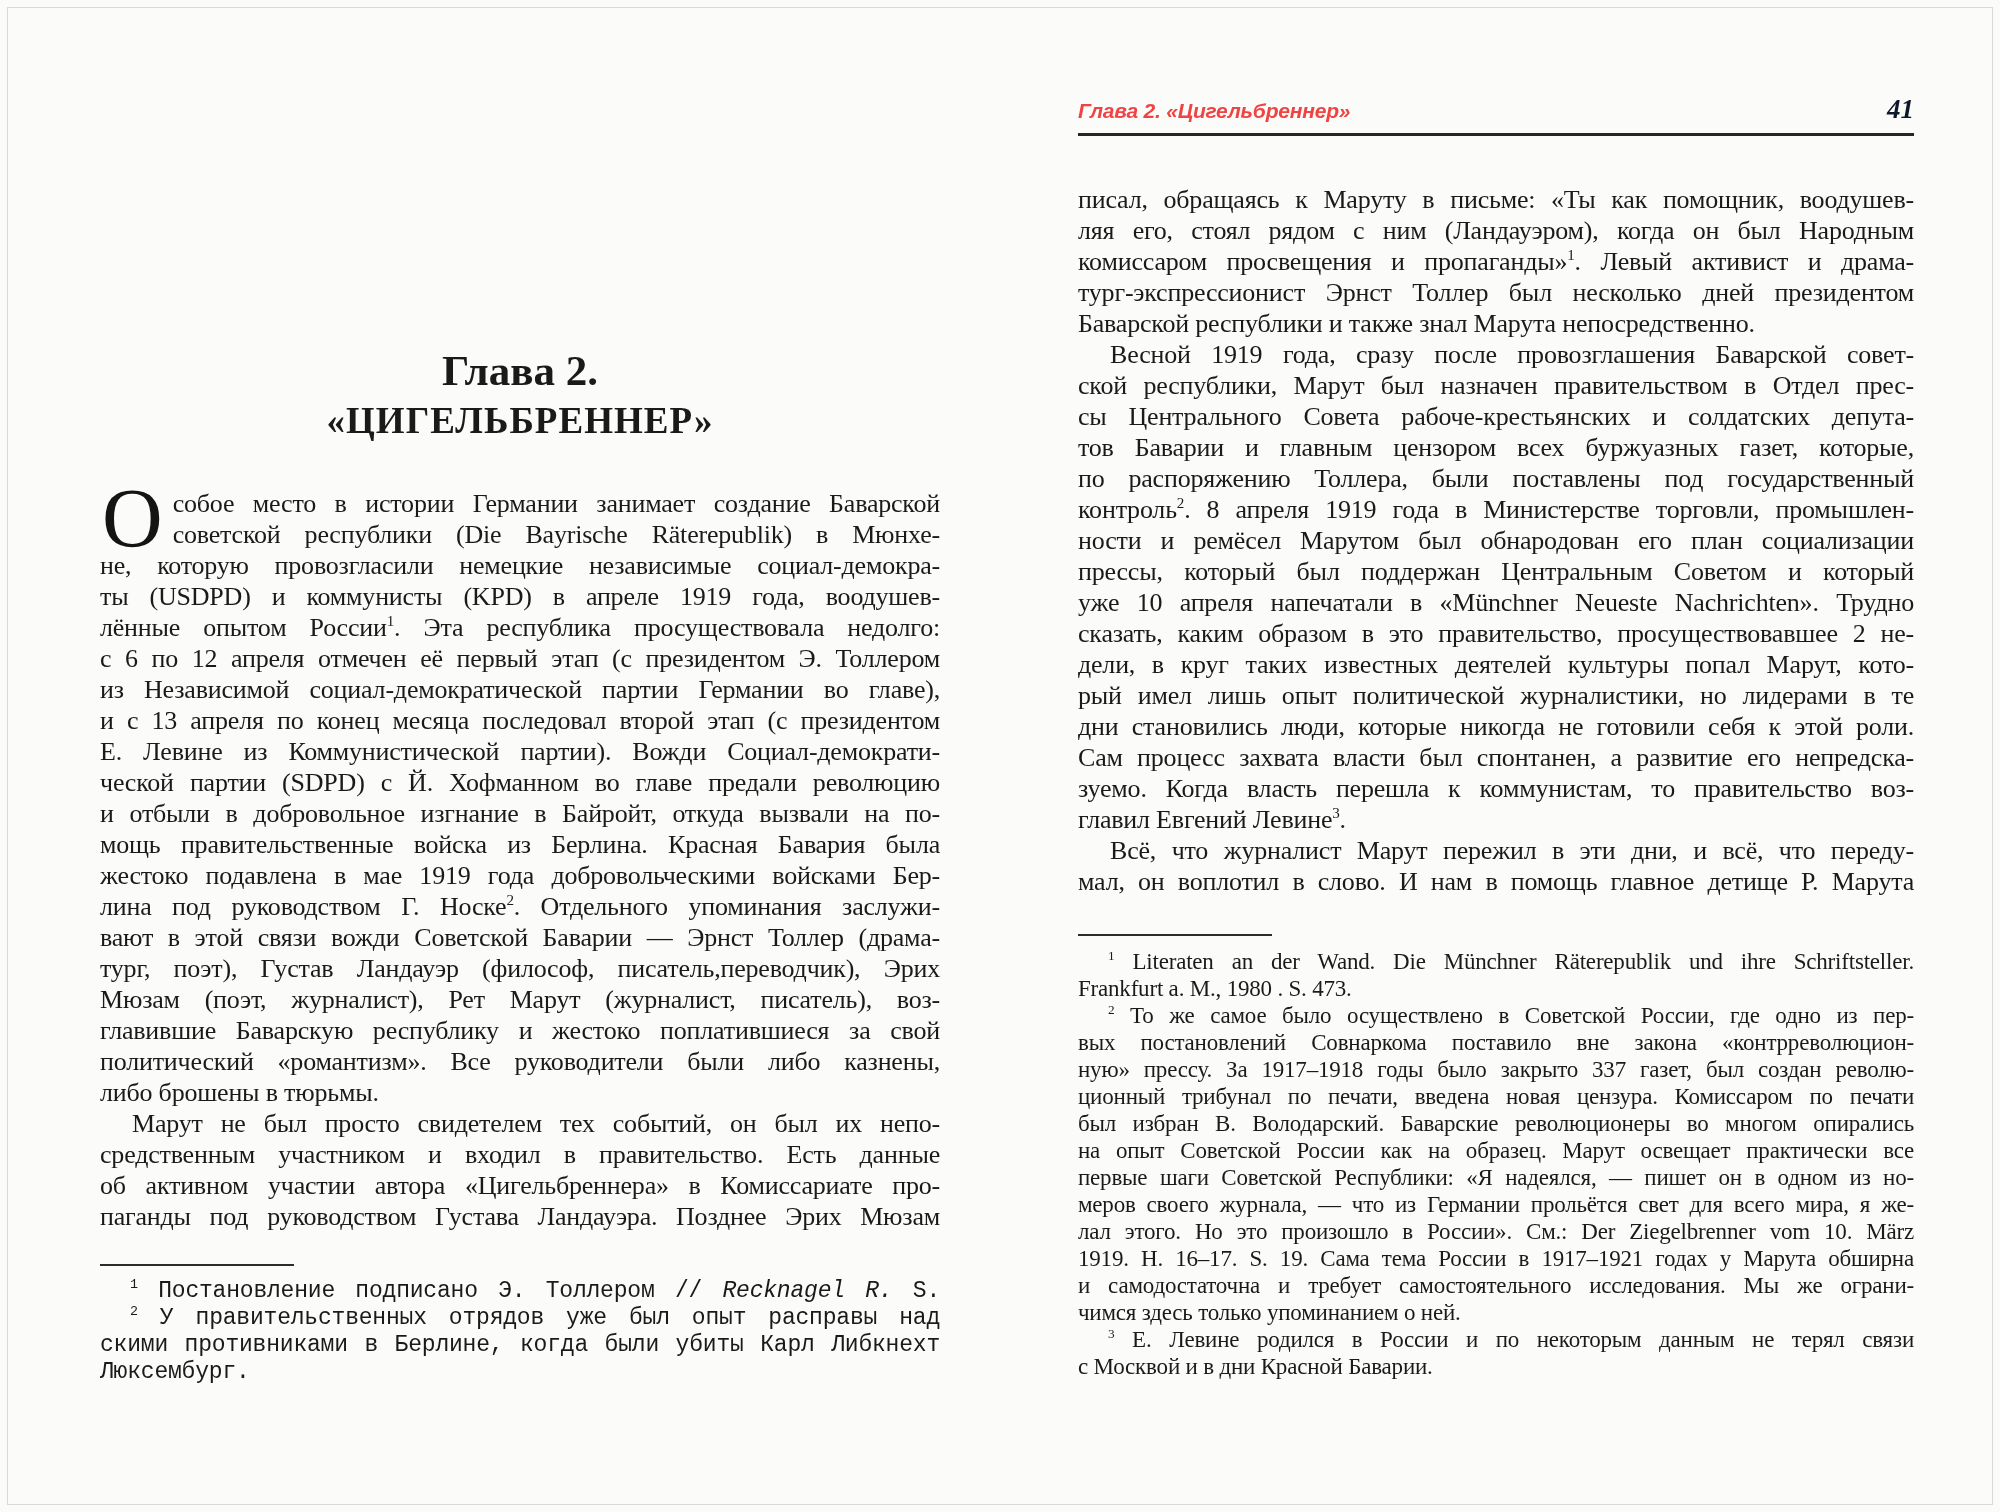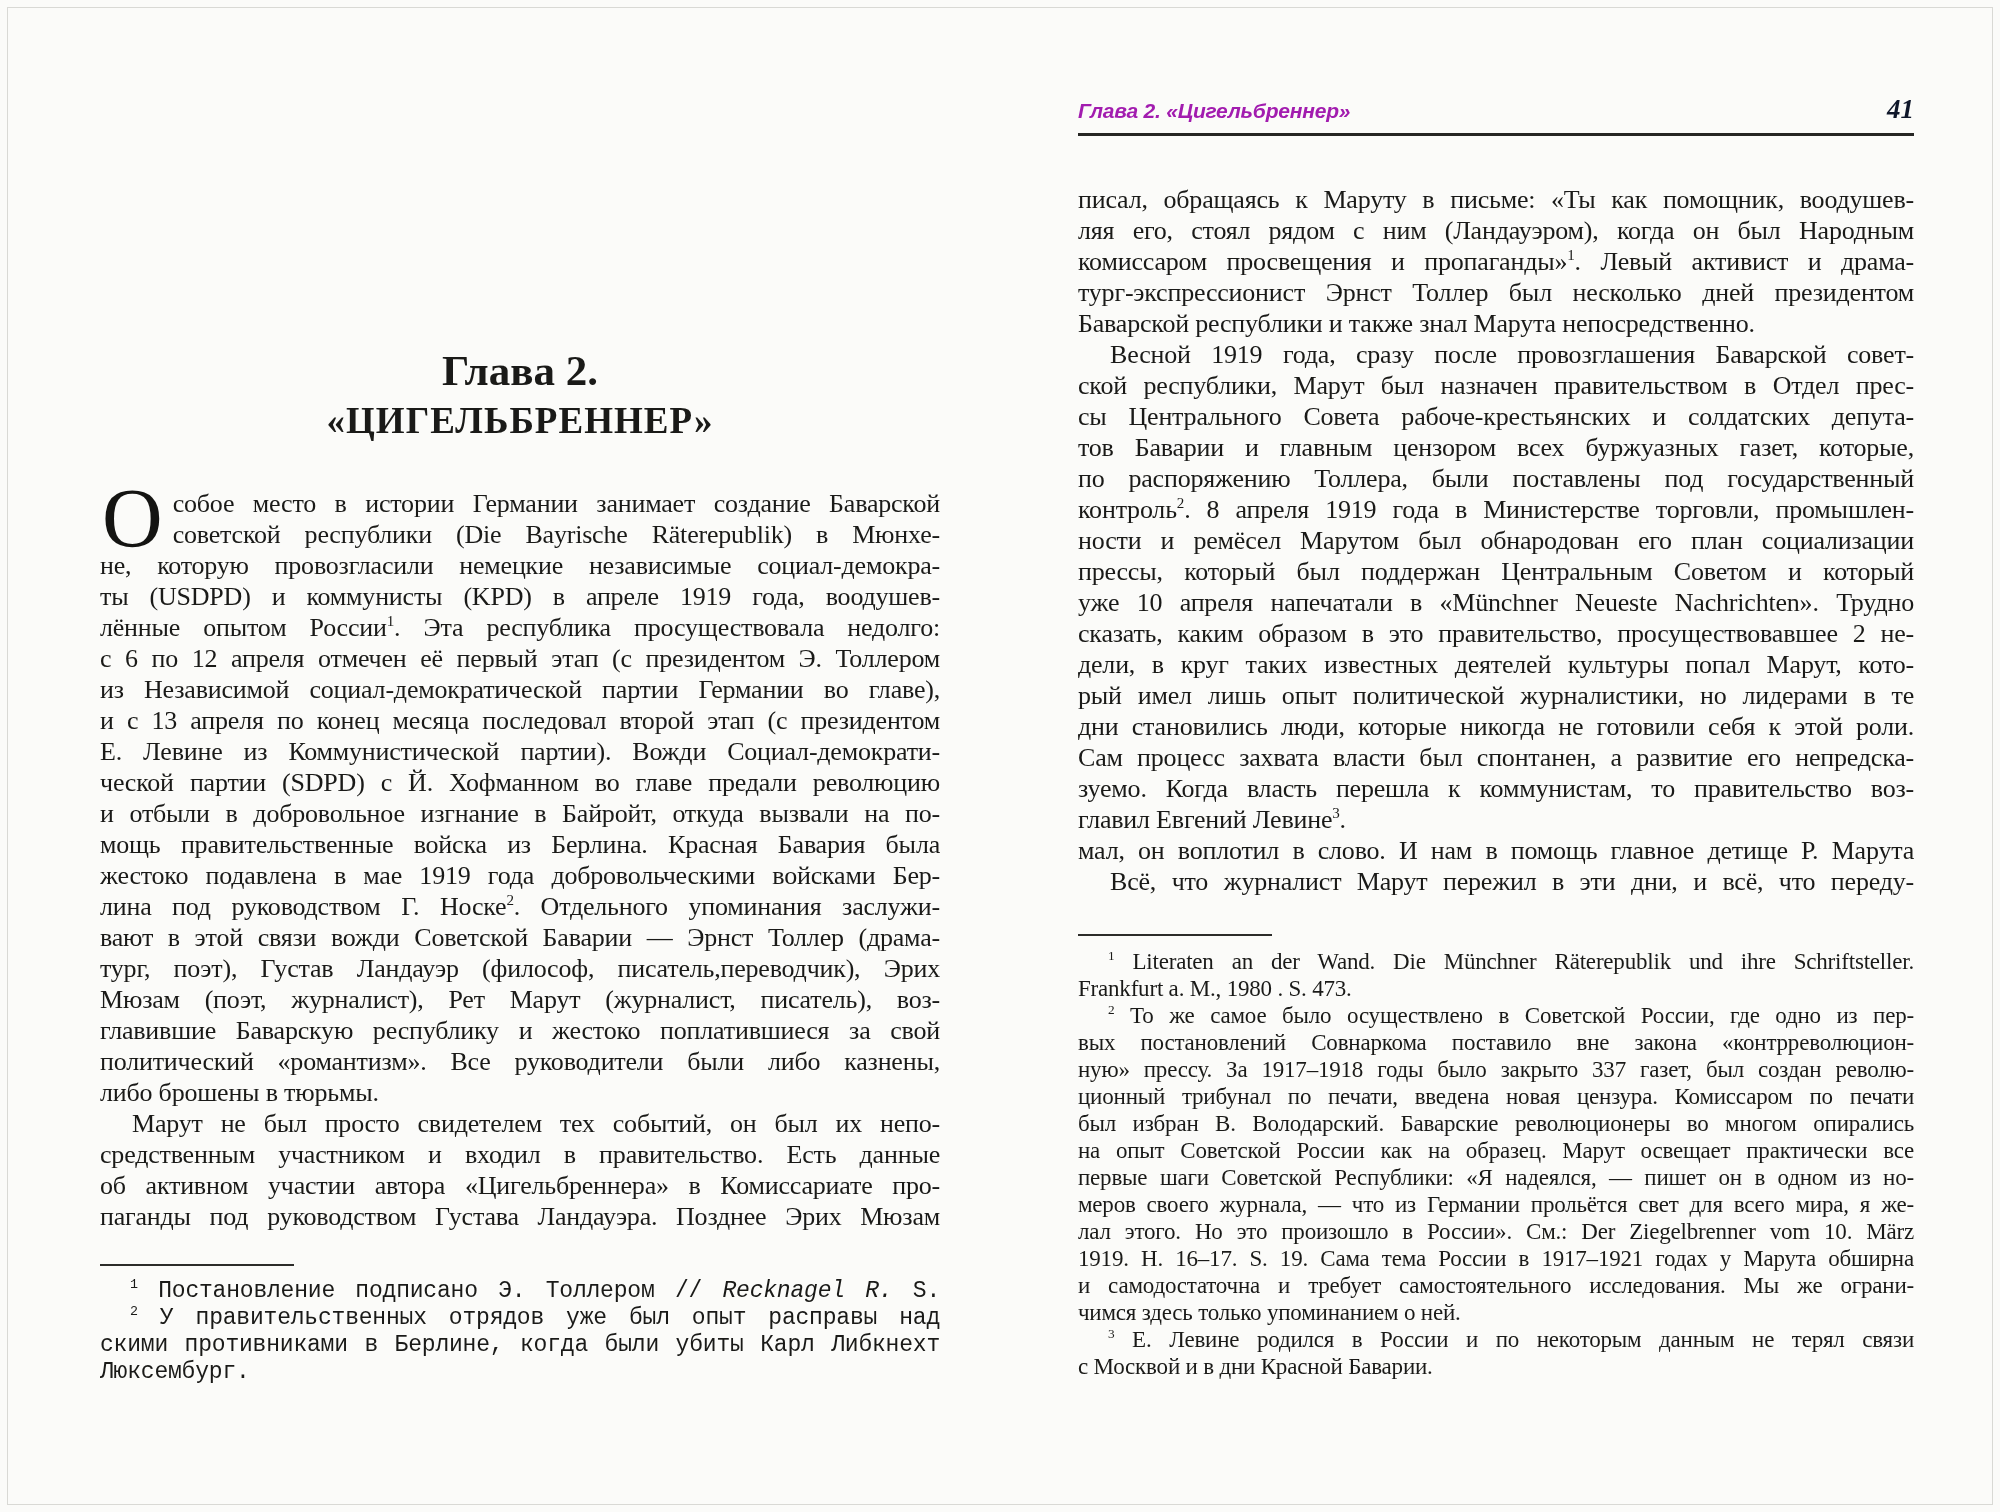--- a/index.html
+++ b/index.html
@@ -21,21 +21,21 @@
   .ch-line2{font-size:37px;font-weight:700;line-height:46px;margin-top:6px;letter-spacing:1px;}
 
   
   .running-header{
     position:absolute;top:94px;left:0;width:100%;
     display:flex;justify-content:space-between;align-items:baseline;
     border-bottom:3px solid #262624;padding-bottom:8px;
   }
   .rh-title{
     font-family:"Liberation Sans","DejaVu Sans",sans-serif;
-    font-style:italic;font-weight:700;font-size:21px;letter-spacing:-0.2px;color:#a21caf;
+    font-style:italic;font-weight:700;font-size:21px;letter-spacing:-0.2px;color:#ef4444;
   }
   .rh-pagenum{font-style:italic;font-weight:700;font-size:27px;color:#0f172a;}
 
   
   .body-block{position:absolute;left:0;width:100%;}
   .body-left{top:488px;}
   .body-right{top:184px;}
   .body-block .tline{
     font-size:26px;line-height:31px;height:31px;overflow:hidden;
     text-align:justify;text-align-last:justify;letter-spacing:-0.2px;white-space:normal;
@@ -134,22 +134,22 @@
         <div class="tline"><span>ности и ремёсел Марутом был обнародован его план социализации</span></div>
         <div class="tline"><span>прессы, который был поддержан Центральным Советом и который</span></div>
         <div class="tline"><span>уже 10 апреля напечатали в «Münchner Neueste Nachrichten». Трудно</span></div>
         <div class="tline"><span>сказать, каким образом в это правительство, просуществовавшее 2 не-</span></div>
         <div class="tline"><span>дели, в круг таких известных деятелей культуры попал Марут, кото-</span></div>
         <div class="tline"><span>рый имел лишь опыт политической журналистики, но лидерами в те</span></div>
         <div class="tline"><span>дни становились люди, которые никогда не готовили себя к этой роли.</span></div>
         <div class="tline"><span>Сам процесс захвата власти был спонтанен, а развитие его непредска-</span></div>
         <div class="tline"><span>зуемо. Когда власть перешла к коммунистам, то правительство воз-</span></div>
         <div class="tline last"><span>главил Евгений Левине</span><sup>3</sup><span>.</span></div>
+        <div class="tline ind"><span>Всё, что журналист Марут пережил в эти дни, и всё, что переду-</span></div>
         <div class="tline"><span>мал, он воплотил в слово. И нам в помощь главное детище Р. Марута</span></div>
-        <div class="tline ind"><span>Всё, что журналист Марут пережил в эти дни, и всё, что переду-</span></div>
       </div>
 
     <div class="footnotes footnotes-right">
       <div class="fn-lines">
           <div class="tline ind"><sup>1</sup><span> Literaten an der Wand. Die Münchner Räterepublik und ihre Schriftsteller.</span></div>
           <div class="tline last"><span>Frankfurt a. M., 1980 . S. 473.</span></div>
           <div class="tline ind"><sup>2</sup><span> То же самое было осуществлено в Советской России, где одно из пер-</span></div>
           <div class="tline"><span>вых постановлений Совнаркома поставило вне закона «контрреволюцион-</span></div>
           <div class="tline"><span>ную» прессу. За 1917–1918 годы было закрыто 337 газет, был создан револю-</span></div>
           <div class="tline"><span>ционный трибунал по печати, введена новая цензура. Комиссаром по печати</span></div>

